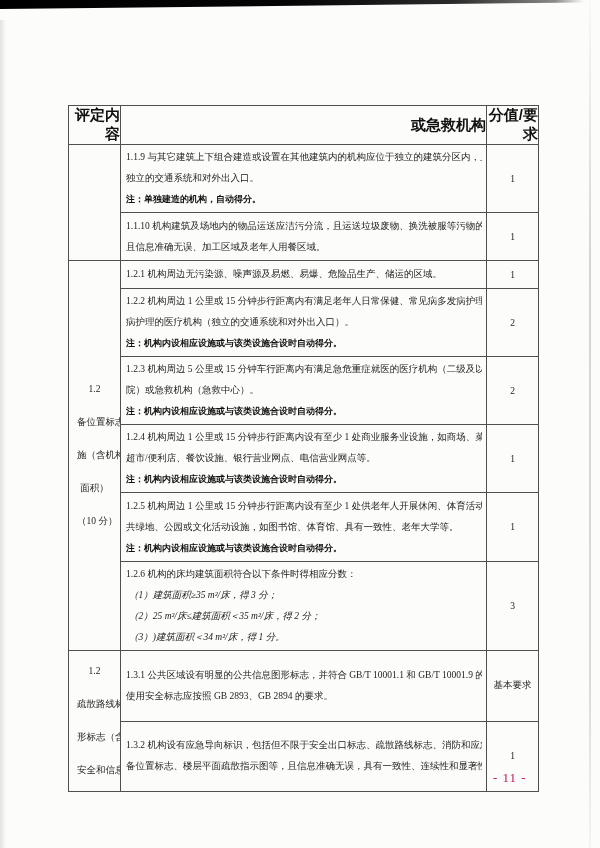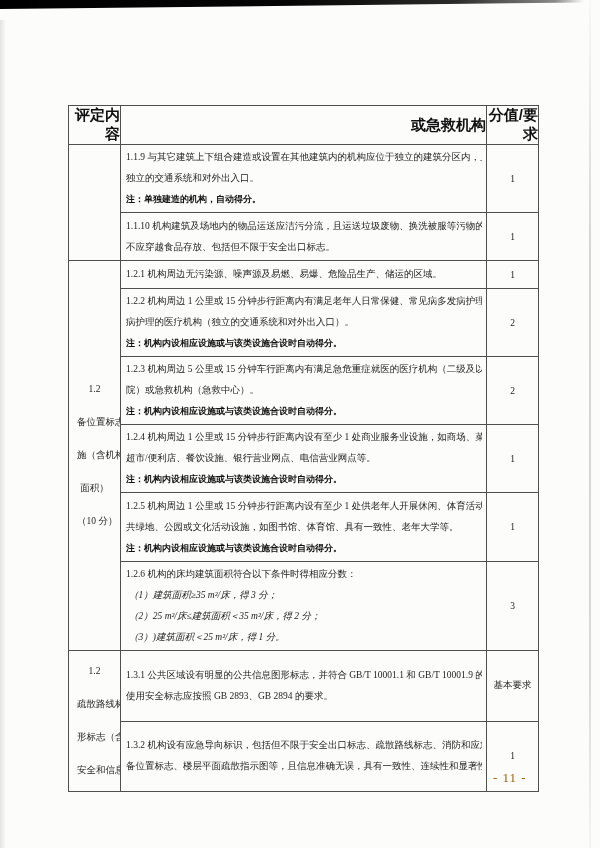--- a/index.html
+++ b/index.html
@@ -71,21 +71,21 @@
   }
   td.score {
     text-align: center;
     font-size: 9.5px;
   }
   .page-number {
     position: absolute;
     left: 493px; top: 770px;
     font-size: 13px;
     letter-spacing: 1px;
-    color: #a16207;
+    color: #be185d;
   }
 </style>
 </head>
 <body>
 
 <div class="scan-bar"></div>
 <div class="scan-edge-right"></div>
 <div class="scan-edge-left"></div>
 
 <table class="doc-table">
@@ -106,21 +106,21 @@
     <td class="content">
       <p>1.1.9 与其它建筑上下组合建造或设置在其他建筑内的机构应位于独立的建筑分区内，且有</p>
       <p>独立的交通系统和对外出入口。</p>
       <p class="note">注：单独建造的机构，自动得分。</p>
     </td>
     <td class="score">1</td>
   </tr>
   <tr style="height:48px">
     <td class="content">
       <p>1.1.10 机构建筑及场地内的物品运送应洁污分流，且运送垃圾废物、换洗被服等污物的流线</p>
-      <p>不应穿越食品存放、包括但不限于安全出口标志。</p>
+      <p>且信息准确无误、加工区域及老年人用餐区域。</p>
     </td>
     <td class="score">1</td>
   </tr>
 
   <tr style="height:28px">
     <td class="cat" rowspan="6">
       <p>1.2</p>
       <p>备位置标志</p>
       <p>施（含机构</p>
       <p>面积）</p>
@@ -161,21 +161,21 @@
       <p>共绿地、公园或文化活动设施，如图书馆、体育馆、具有一致性、老年大学等。</p>
       <p class="note">注：机构内设相应设施或与该类设施合设时自动得分。</p>
     </td>
     <td class="score">1</td>
   </tr>
   <tr style="height:89px">
     <td class="content">
       <p>1.2.6 机构的床均建筑面积符合以下条件时得相应分数：</p>
       <p class="indent">（1）建筑面积≥35 m²/床，得 3 分；</p>
       <p class="indent">（2）25 m²/床≤建筑面积＜35 m²/床，得 2 分；</p>
-      <p class="indent">（3）)建筑面积＜25 m²/床，得 1 分。</p>
+      <p class="indent">（3）)建筑面积＜34 m²/床，得 1 分。</p>
     </td>
     <td class="score">3</td>
   </tr>
 
   <tr style="height:46px">
     <td class="cat" rowspan="2">
       <p>1.2</p>
       <p>疏散路线标志</p>
       <p>形标志（含</p>
       <p>安全和信息</p>

